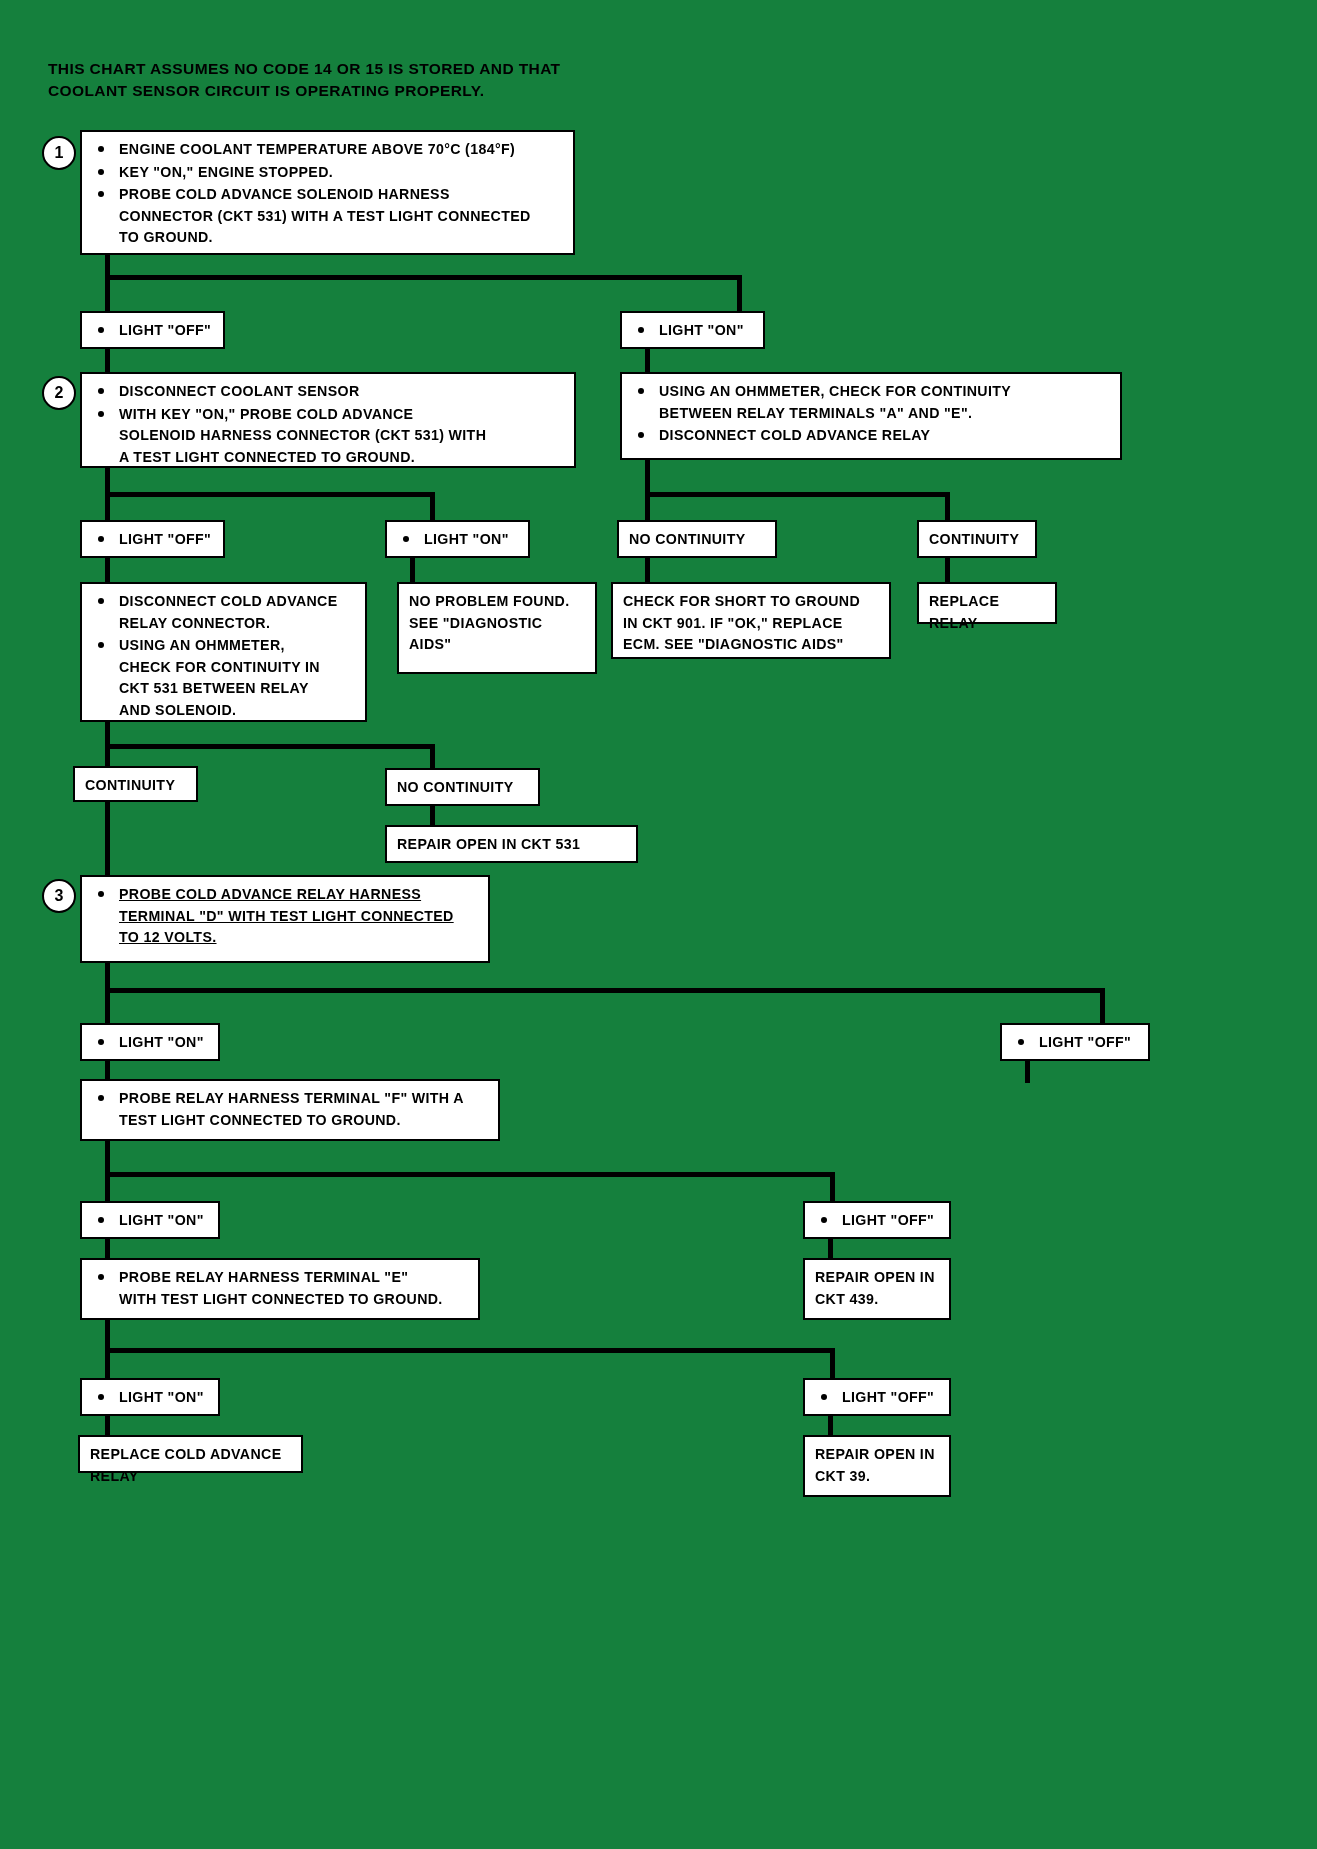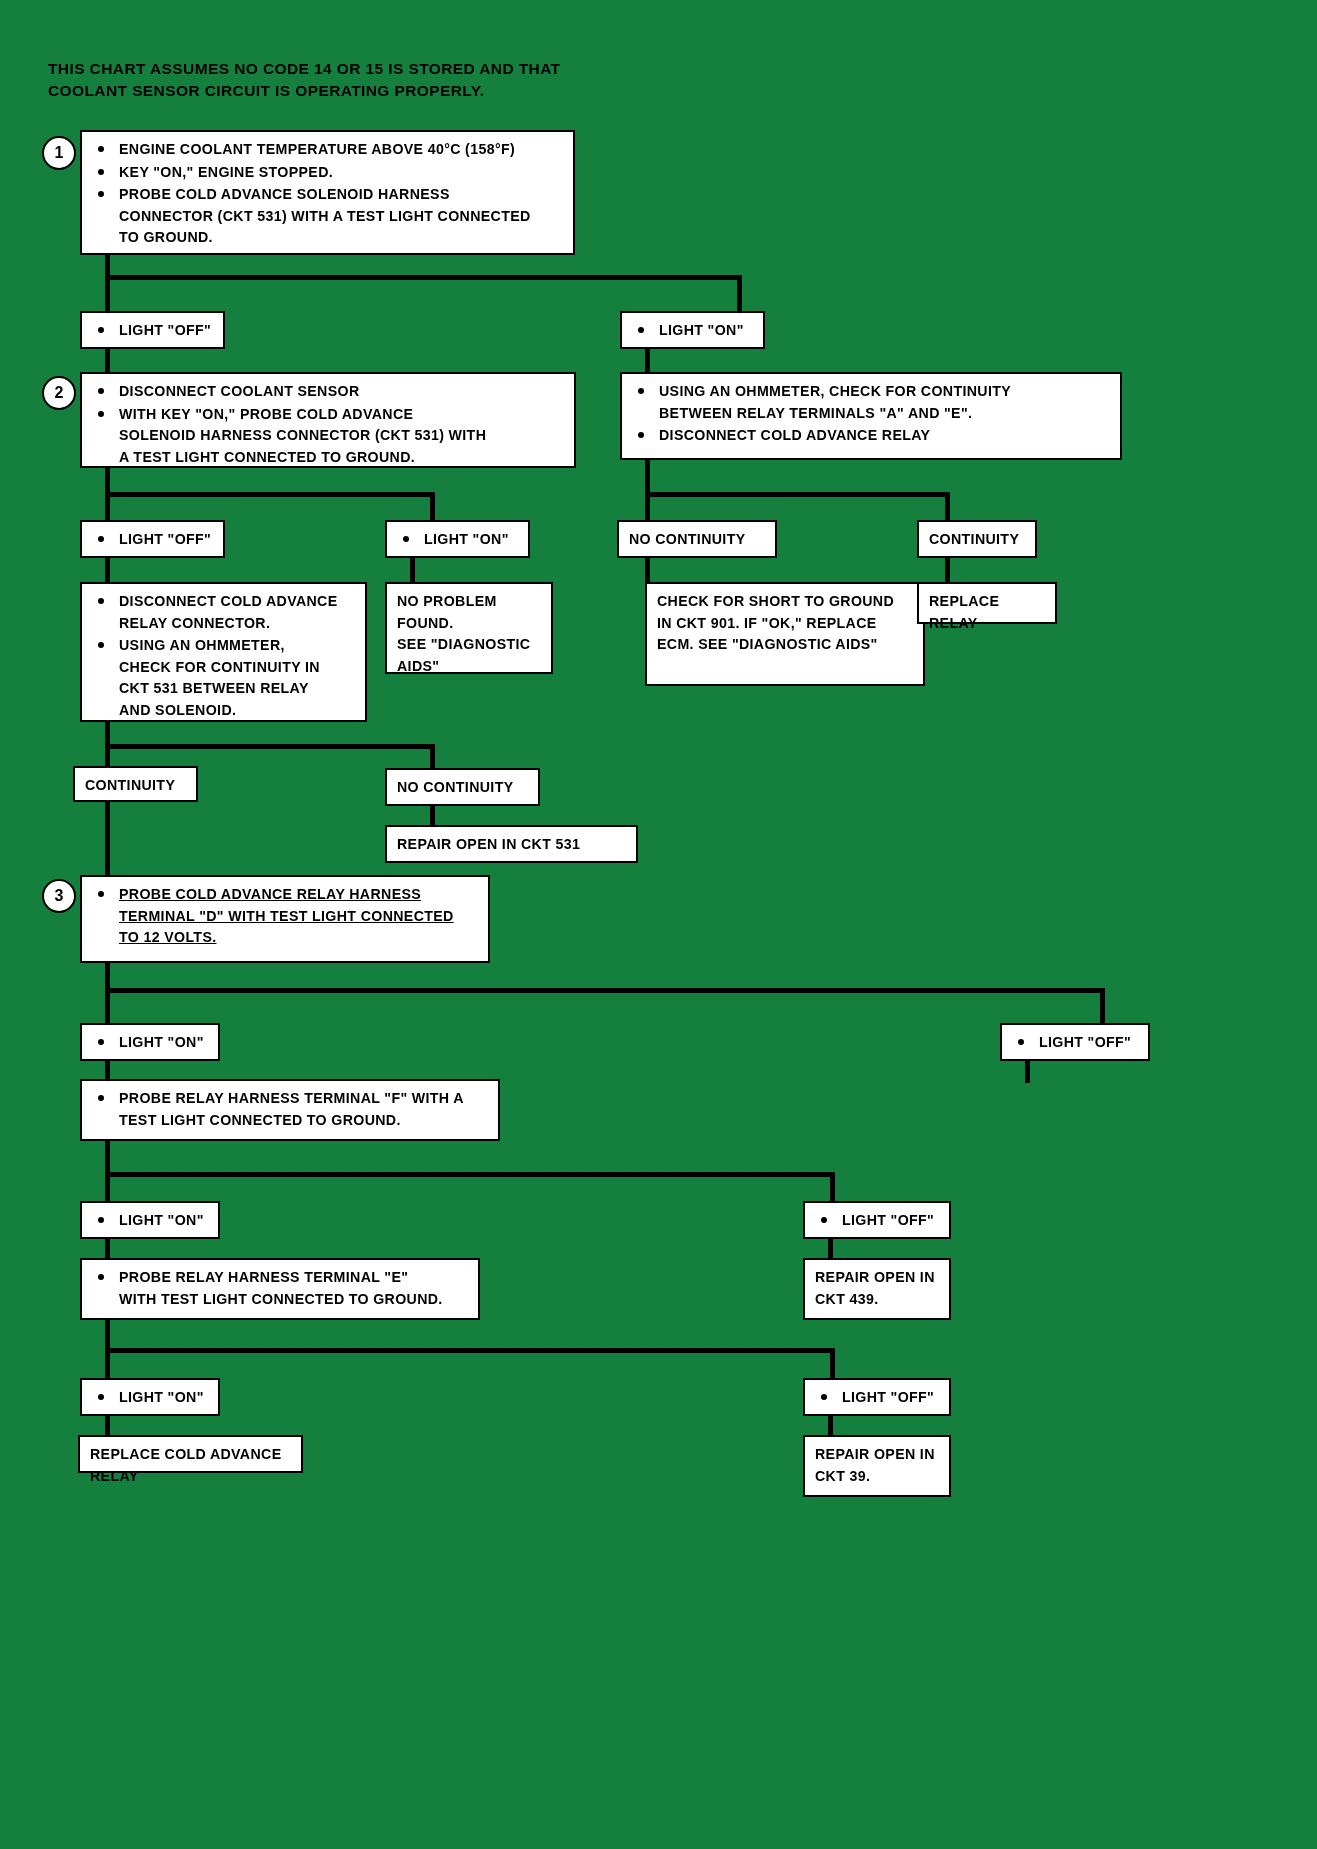--- a/index.html
+++ b/index.html
@@ -97,21 +97,21 @@
 <body>
 
 <div id="page">
 
   <div class="note" style="left:48px; top:58px; width:640px;">THIS CHART ASSUMES NO CODE 14 OR 15 IS STORED AND THAT
 COOLANT SENSOR CIRCUIT IS OPERATING PROPERLY.</div>
 
   <div class="stepnum" style="left:42px; top:136px;">1</div>
   <div class="box" style="left:80px; top:130px; width:495px; height:125px;">
     <ul class="blist">
-      <li>ENGINE COOLANT TEMPERATURE ABOVE 40°C (158°F)</li>
+      <li>ENGINE COOLANT TEMPERATURE ABOVE 70°C (184°F)</li>
       <li>KEY "ON," ENGINE  STOPPED.</li>
       <li>PROBE COLD ADVANCE SOLENOID HARNESS
 CONNECTOR (CKT 531) WITH A TEST LIGHT CONNECTED
 TO GROUND.</li>
     </ul>
   </div>
 
   <div class="vline" style="left:105px; top:255px; height:60px;"></div>
   <div class="hline" style="left:105px; top:275px; width:637px;"></div>
   <div class="vline" style="left:737px; top:275px; height:40px;"></div>
@@ -182,27 +182,27 @@
     <ul class="blist">
       <li>DISCONNECT COLD ADVANCE
 RELAY CONNECTOR.</li>
       <li>USING AN OHMMETER,
 CHECK FOR CONTINUITY IN
 CKT 531 BETWEEN RELAY
 AND SOLENOID.</li>
     </ul>
   </div>
 
-  <div class="box" style="left:385px; top:582px; width:168px; height:92px;">
+  <div class="box" style="left:397px; top:582px; width:200px; height:92px;">
     <div class="plain">NO PROBLEM FOUND.
 SEE "DIAGNOSTIC
 AIDS"</div>
   </div>
 
-  <div class="box" style="left:645px; top:582px; width:280px; height:104px;">
+  <div class="box" style="left:611px; top:582px; width:280px; height:77px;">
     <div class="plain">CHECK FOR SHORT TO GROUND
 IN CKT 901. IF "OK," REPLACE
 ECM. SEE "DIAGNOSTIC AIDS"</div>
   </div>
 
   <div class="box" style="left:917px; top:582px; width:140px; height:42px;">
     <div class="plain">REPLACE RELAY</div>
   </div>
 
   <div class="vline" style="left:105px; top:722px; height:60px;"></div>

